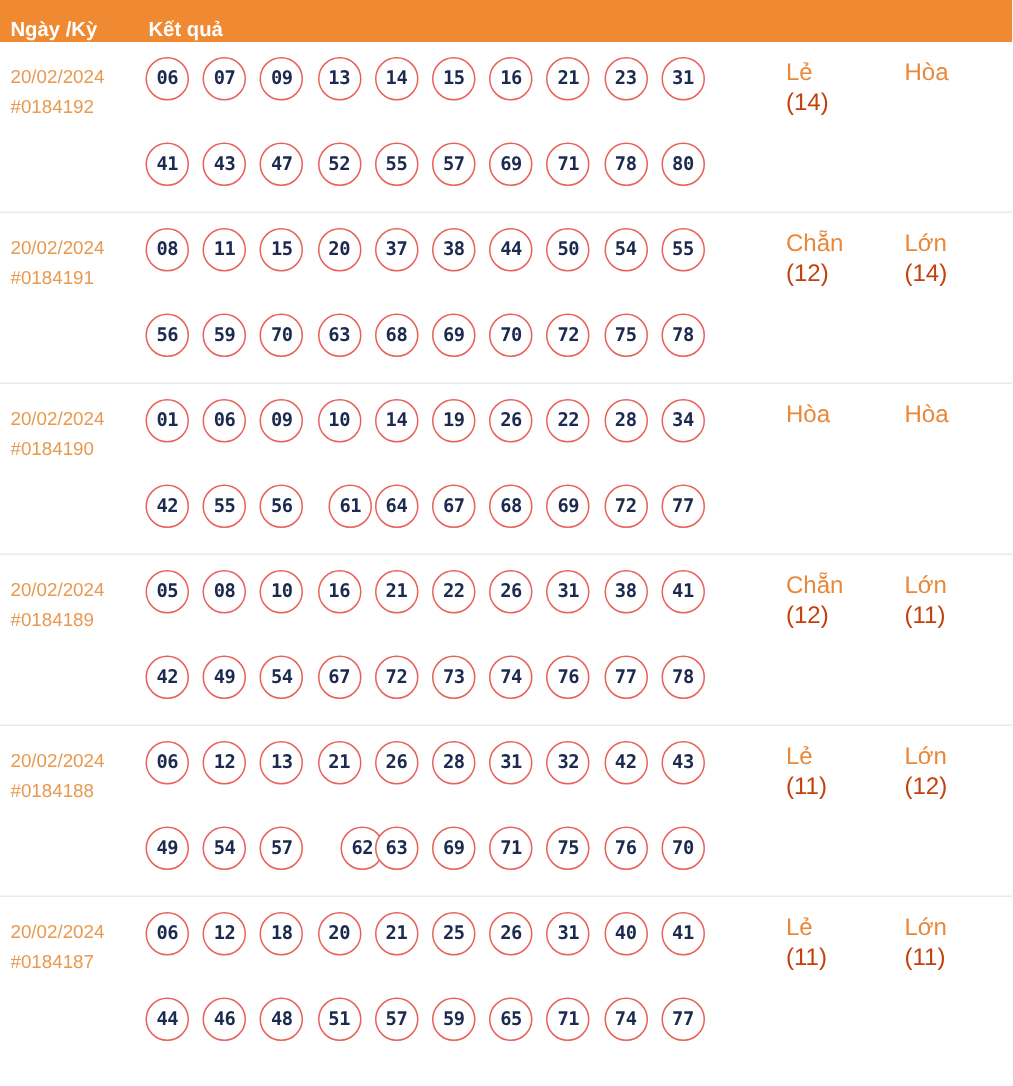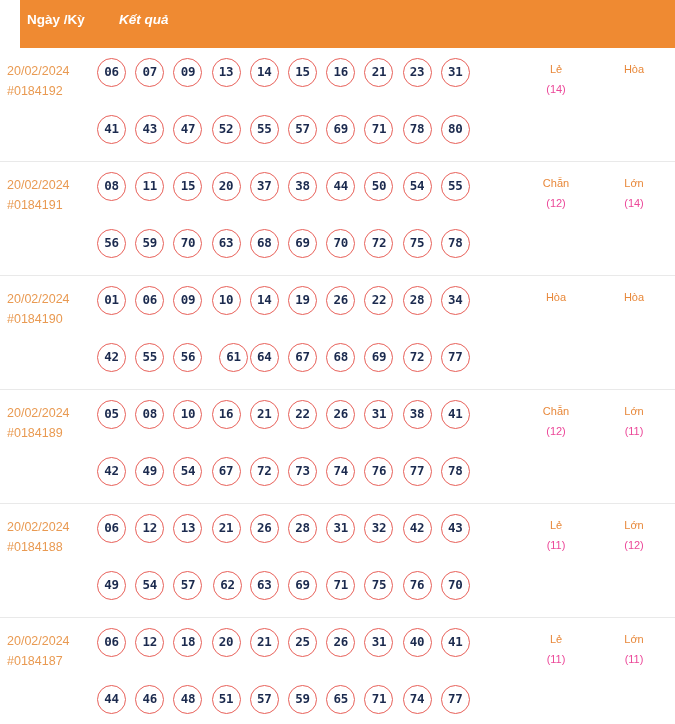--- a/index.html
+++ b/index.html
@@ -11,37 +11,36 @@
   #root {
     width: 675px;
     min-height: 724px;
     position: relative;
     background: #ffffff;
     overflow: hidden;
   }
 
   
   .table-header {
-    height: 48px;
+    height: 28px;
     background: #ef8a32;
     position: relative;
-    margin-left: 20px;
   }
   .th {
     position: absolute;
     top: 0;
     height: 40px;
     line-height: 40px;
     color: #ffffff;
     font-size: 13.5px;
     font-weight: bold;
     white-space: nowrap;
   }
   .th-date   { left: 7px; }
-  .th-result { left: 99px; font-style: italic; }
+  .th-result { left: 99px; }
   .th-parity { left: 524px; width: 64px; text-align: center; }
   .th-size   { left: 603px; width: 62px; text-align: center; }
 
   
   .row {
     position: relative;
     height: 114px;
     border-bottom: 1px solid #e9e9e9;
     background: #ffffff;
   }
@@ -85,28 +84,28 @@
     font-weight: bold;
     line-height: 26.2px;
     text-align: center;
     letter-spacing: -0.3px;
   }
 
   
   .verdict {
     position: absolute;
     top: 11px;
-    text-align: center;
-    font-size: 11px;
+    text-align: left;
+    font-size: 16px;
     line-height: 20px;
   }
   .verdict-parity { left: 524px; width: 64px; }
   .verdict-size   { left: 603px; width: 62px; }
   .verdict .v-label { display: block; color: #e8883a; }
-  .verdict .v-count { display: block; color: #ec4899; }
+  .verdict .v-count { display: block; color: #c2410c; }
   .verdict .v-count:empty { display: none; }
 </style>
 </head>
 <body>
 
 <div id="root">
 
   <div class="table-header">
     <div class="th th-date">Ngày /Kỳ</div>
     <div class="th th-result">Kết quả</div>
@@ -285,21 +284,21 @@
             <div class="ball" style="left: 191px;">28</div>
             <div class="ball" style="left: 229.2px;">31</div>
             <div class="ball" style="left: 267.4px;">32</div>
             <div class="ball" style="left: 305.6px;">42</div>
             <div class="ball" style="left: 343.8px;">43</div>
           </div>
           <div class="ball-line">
             <div class="ball" style="left: 0px;">49</div>
             <div class="ball" style="left: 38.2px;">54</div>
             <div class="ball" style="left: 76.4px;">57</div>
-            <div class="ball" style="left: 116px;">62</div>
+            <div class="ball" style="left: 130px;">62</div>
             <div class="ball" style="left: 152.8px;">63</div>
             <div class="ball" style="left: 191px;">69</div>
             <div class="ball" style="left: 229.2px;">71</div>
             <div class="ball" style="left: 267.4px;">75</div>
             <div class="ball" style="left: 305.6px;">76</div>
             <div class="ball" style="left: 343.8px;">70</div>
           </div>
         </div>
         <div class="verdict verdict-parity">
           <span class="v-label">Lẻ</span>

